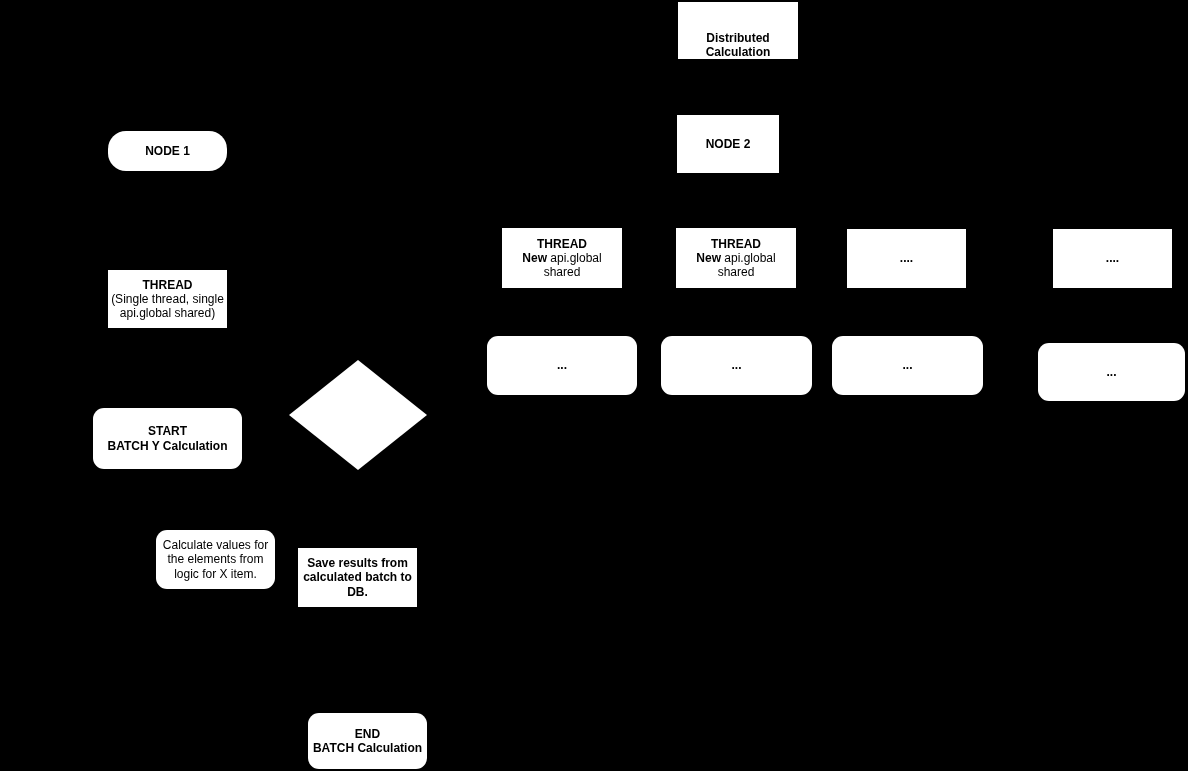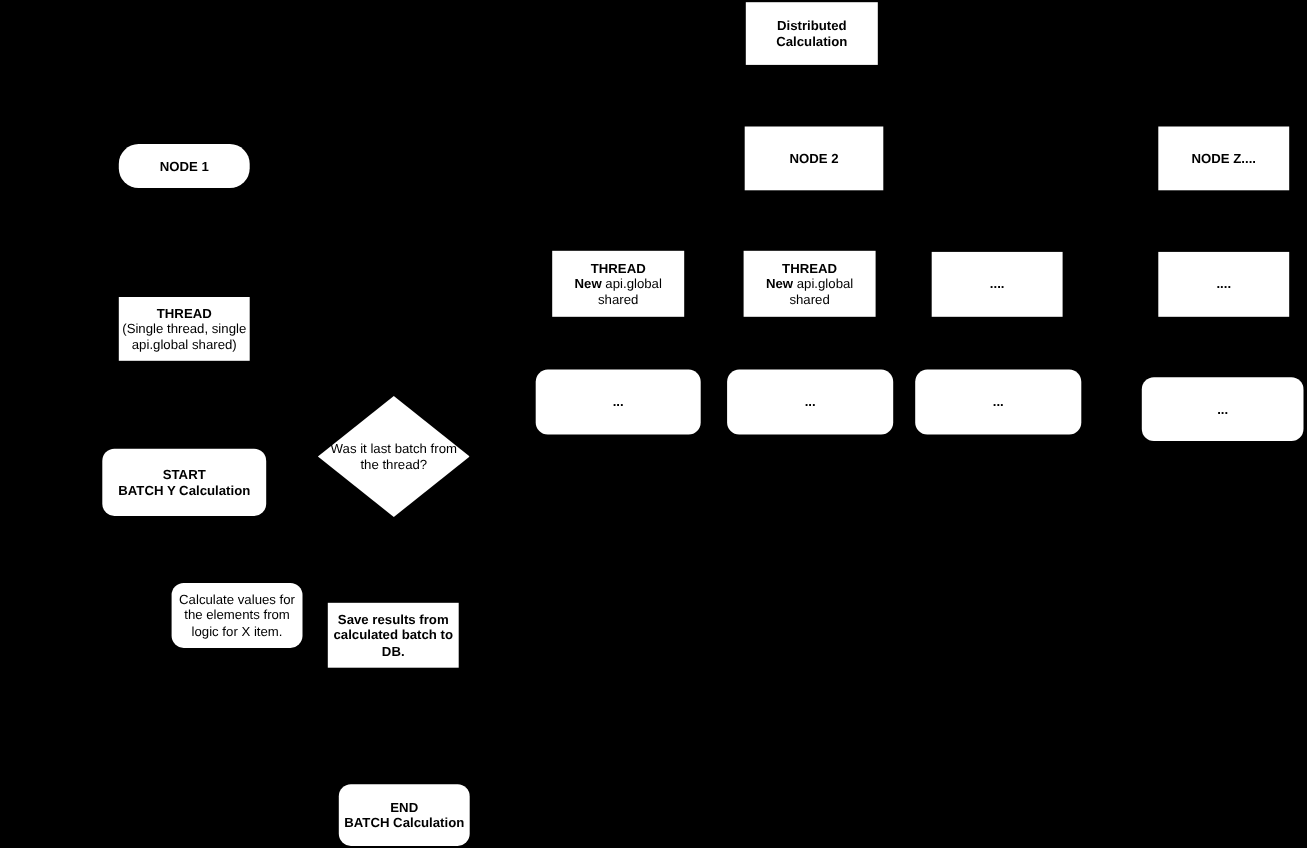--- a/index.html
+++ b/index.html
@@ -50,38 +50,33 @@
   }
   .node-text .tw {
     margin: 0 auto;
   }
   .b { font-weight: bold; }
 </style>
 </head>
 <body style="background: rgb(0, 0, 0);">
 
 <div class="canvas">
-    <div class="node rect" style="left: 678px; top: 2px; width: 120px; height: 57px;">
+    <div class="node rect" style="left: 678px; top: 2px; width: 120px; height: 57px; align-items: flex-end;">
       <div class="node-text">
         <div class="line"><span class="b">Distributed Calculation</span></div>
       </div>
     </div>
     <div class="node rect" style="left: 108px; top: 131px; width: 119px; height: 40px; border-radius: 18px;">
       <div class="node-text">
         <div class="line"><span class="b">NODE 1</span></div>
       </div>
     </div>
-    <div class="node rect" style="left: 677px; top: 115px; width: 126px; height: 58px;">
+    <div class="node rect" style="left: 677px; top: 115px; width: 102px; height: 58px;">
       <div class="node-text">
         <div class="line"><span class="b">NODE 2</span></div>
-      </div>
-    </div>
-    <div class="node rect" style="left: 1053px; top: 115px; width: 119px; height: 58px;">
-      <div class="node-text">
-        <div class="line"><span class="b">NODE Z....</span></div>
       </div>
     </div>
     <div class="node rect" style="left: 108px; top: 270px; width: 119px; height: 58px;">
       <div class="node-text">
         <div class="line"><span class="b">THREAD</span></div>
         <div class="line"><span>(Single thread, single api.global shared)</span></div>
       </div>
     </div>
     <div class="node rect" style="left: 502px; top: 228px; width: 120px; height: 60px;">
       <div class="node-text">
@@ -126,23 +121,20 @@
       </div>
     </div>
     <div class="node round" style="left: 93px; top: 408px; width: 149px; height: 61px;">
       <div class="node-text">
         <div class="line"><span class="b">START</span></div>
         <div class="line"><span class="b">BATCH Y Calculation</span></div>
       </div>
     </div>
     <div class="node diamond" style="left: 289px; top: 360px; width: 138px; height: 110px;">
       <div class="diamond-bg"></div>
-      <div class="node-text">
-        <div class="line"><span>Was it last batch from the thread?</span></div>
-      </div>
     </div>
     <div class="node round" style="left: 108px; top: 530px; width: 119px; height: 59px; margin-left: 48px;">
       <div class="node-text">
         <div class="line"><span>Calculate values for the elements from logic for X item.</span></div>
       </div>
     </div>
     <div class="node rect" style="left: 298px; top: 548px; width: 119px; height: 59px;">
       <div class="node-text">
         <div class="line"><span class="b">Save results from calculated batch to DB.</span></div>
       </div>

